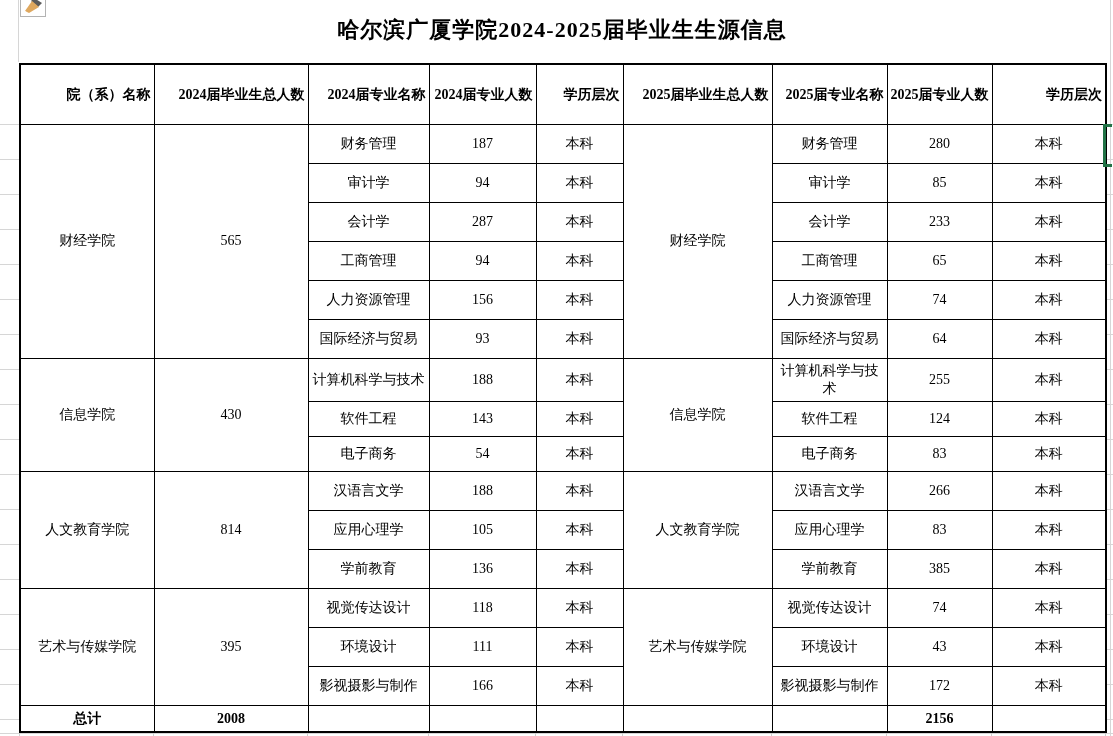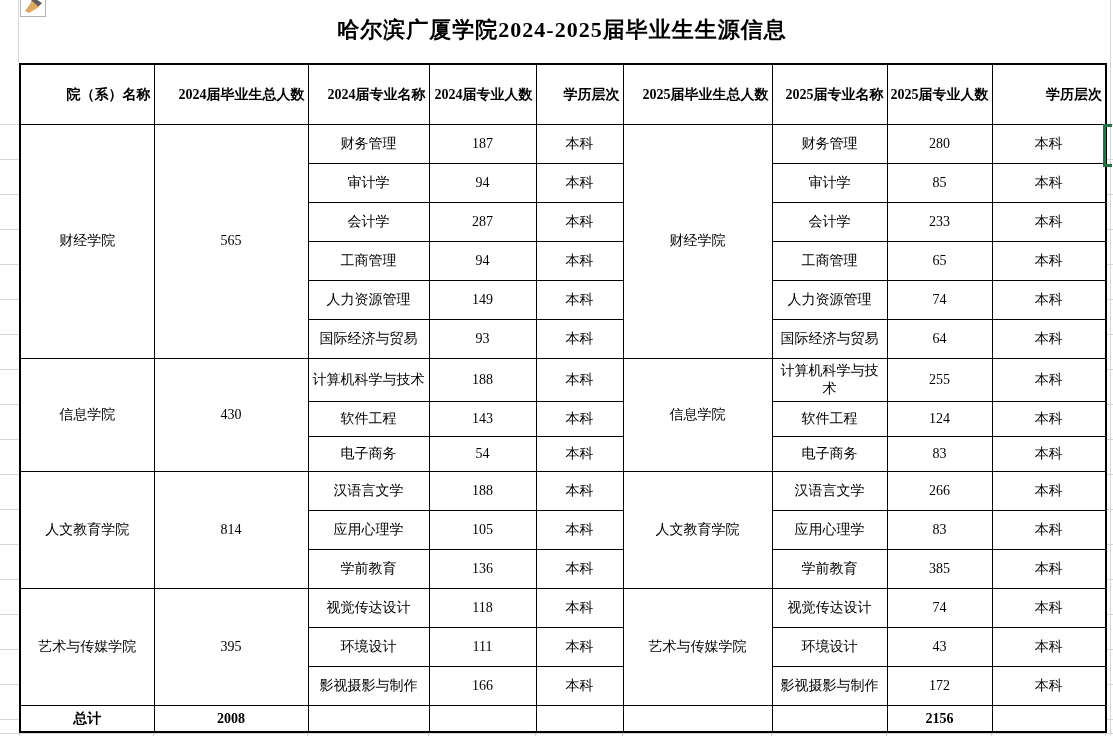--- a/index.html
+++ b/index.html
@@ -145,21 +145,21 @@
   <tr class="r-std">
     <td>工商管理</td>
     <td>94</td>
     <td>本科</td>
     <td>工商管理</td>
     <td>65</td>
     <td>本科</td>
   </tr>
   <tr class="r-std">
     <td>人力资源管理</td>
-    <td>149</td>
+    <td>156</td>
     <td>本科</td>
     <td>人力资源管理</td>
     <td>74</td>
     <td>本科</td>
   </tr>
   <tr class="r-std">
     <td>国际经济与贸易</td>
     <td>93</td>
     <td>本科</td>
     <td>国际经济与贸易</td>

